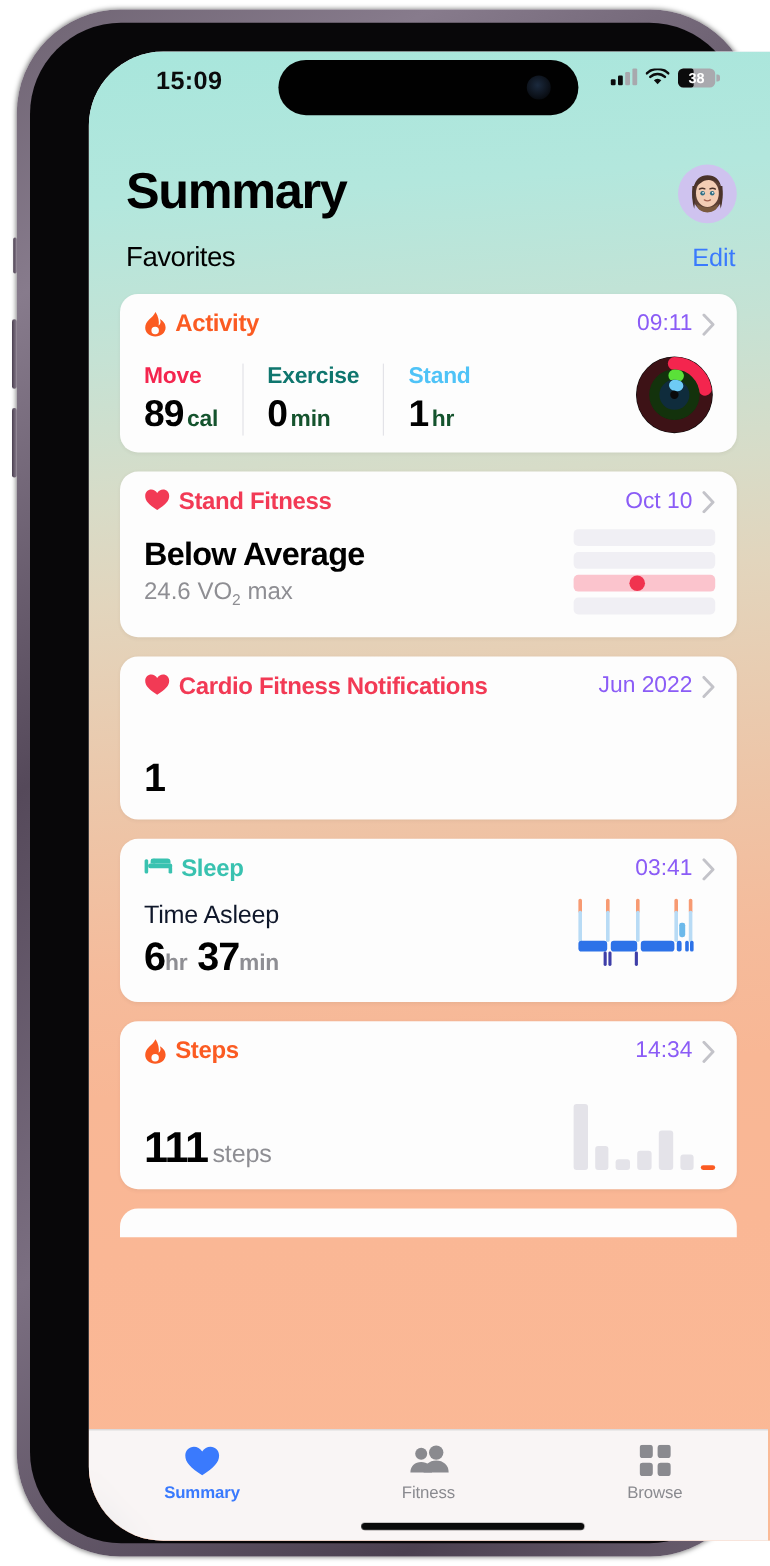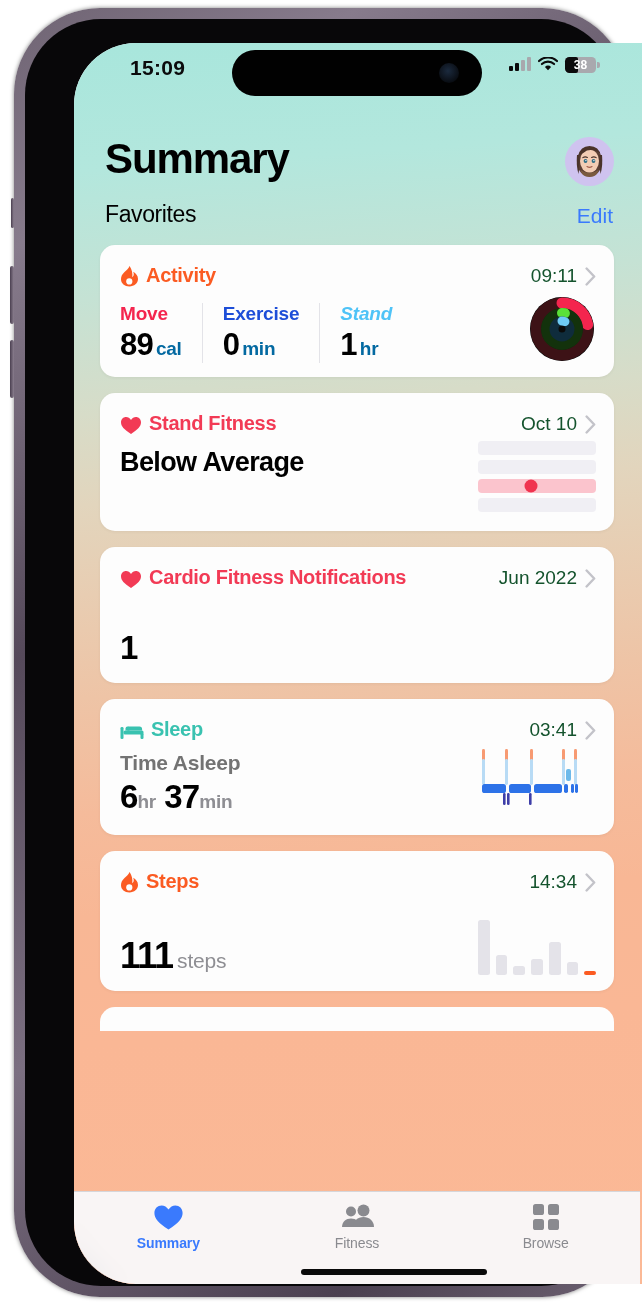--- a/index.html
+++ b/index.html
@@ -144,45 +144,45 @@
   
   .card {
     position: relative;
     margin: 0 26px 16px 26px;
     background: #fdfdfd;
     border-radius: 15px;
     padding: 14px 18px 14px 20px;
     box-shadow: 0 1px 3px rgba(90,70,60,.07);
   }
   .card-head {
-    display: flex; align-items: flex-end; height: 28px;
+    display: flex; align-items: flex-start; height: 28px;
   }
   .card-icon { display: flex; align-items: center; margin-right: 7px; flex: none; }
   .card-title { font-size: 20px; font-weight: 700; letter-spacing: -.3px; }
   .t-orange { color: #fb5b22; }
   .t-red { color: #f23a55; }
   .t-teal { color: #39c2b0; }
   .card-right {
     margin-left: auto; display: flex; align-items: center; gap: 8px;
   }
-  .card-time { font-size: 19px; color: #14532d; }
+  .card-time { font-size: 19px; color: #8b5cf6; }
   .chev { width: 11px; height: 19px; }
   .card-body { position: relative; }
 
   
   #activity-card .card-body { height: 76px; padding-top: 16px; }
   #activity-metrics { display: flex; align-items: flex-start; }
   .metric { padding-right: 20px; }
   .metric + .metric { border-left: 1px solid #e3e3e8; padding-left: 20px; }
   .metric-label { font-size: 19px; font-weight: 700; letter-spacing: -.2px; }
   .m-move { color: #f4254e; }
-  .m-exercise { color: #1d4ed8; }
-  .m-stand { color: #4fc3f7; font-style: italic; }
+  .m-exercise { color: #0f766e; }
+  .m-stand { color: #4fc3f7; }
   .metric-value { margin-top: 2px; font-size: 31px; font-weight: 700; color: #000; letter-spacing: -.8px; }
-  .metric-unit { font-size: 19px; font-weight: 700; color: #0369a1; letter-spacing: -.2px; margin-left: 3px; }
+  .metric-unit { font-size: 19px; font-weight: 700; color: #14532d; letter-spacing: -.2px; margin-left: 3px; }
   #activity-rings {
     position: absolute; right: 0; top: 8px;
     width: 68px; height: 68px;
   }
 
   
   #cardio-card .card-body { height: 82px; padding-top: 12px; }
   #cardio-status { font-size: 27px; font-weight: 700; color: #000; letter-spacing: -.6px; }
   #cardio-sub { margin-top: 4px; font-size: 20px; color: #8e8e93; }
   #cardio-sub sub { font-size: 13px; }
@@ -199,21 +199,21 @@
 
   
   #cardionotif-card .card-body { height: 80px; }
   #cardionotif-value {
     position: absolute; left: 0; bottom: 2px;
     font-size: 33px; font-weight: 700; color: #000; letter-spacing: -.8px;
   }
 
   
   #sleep-card .card-body { height: 80px; padding-top: 10px; }
-  #sleep-label { font-size: 21px; color: #737373; letter-spacing: -.2px; font-weight: bold; }
+  #sleep-label { font-size: 21px; color: #0f172a; letter-spacing: -.2px; }
   #sleep-value { margin-top: 3px; font-size: 33px; font-weight: 700; color: #000; letter-spacing: -.9px; }
   .sleep-unit { font-size: 19px; font-weight: 700; color: #8e8e93; letter-spacing: -.2px; }
   #sleep-chart {
     position: absolute; right: 0; top: 6px;
     width: 118px; height: 62px;
   }
 
   
   #steps-card .card-body { height: 84px; }
   #steps-value {
@@ -394,20 +394,21 @@
             <span class="card-title t-red">Stand Fitness</span>
             <span class="card-right">
               <span class="card-time">Oct 10</span>
               <svg class="chev" viewBox="0 0 11 19">
                 <path d="M1.6 1.5 L9.2 9.5 L1.6 17.5" stroke="#c3c3c9" stroke-width="2.4" fill="none" stroke-linecap="round" stroke-linejoin="round"></path>
               </svg>
             </span>
           </div>
           <div class="card-body">
             <div id="cardio-status">Below Average</div>
+            <div id="cardio-sub"><span>24.6</span>&nbsp;<span>VO</span><sub>2</sub>&nbsp;<span>max</span></div>
             <div id="cardio-bars">
               <div class="cf-bar"></div>
               <div class="cf-bar"></div>
               <div class="cf-bar active">
                 <span class="cf-dot" style="left:45%;"></span>
               </div>
               <div class="cf-bar"></div>
             </div>
           </div>
         </div>

